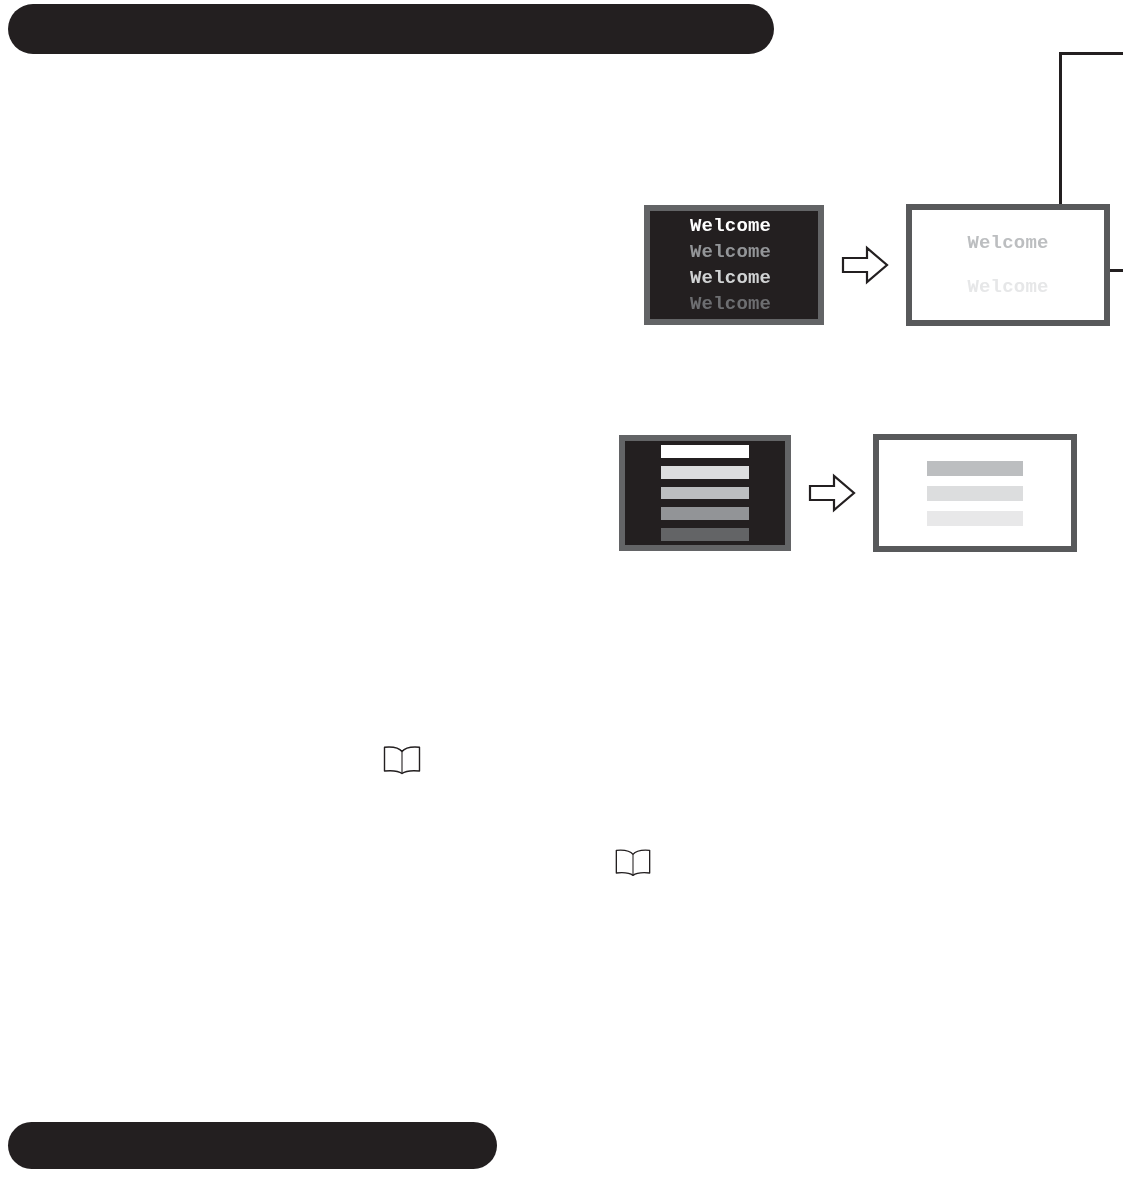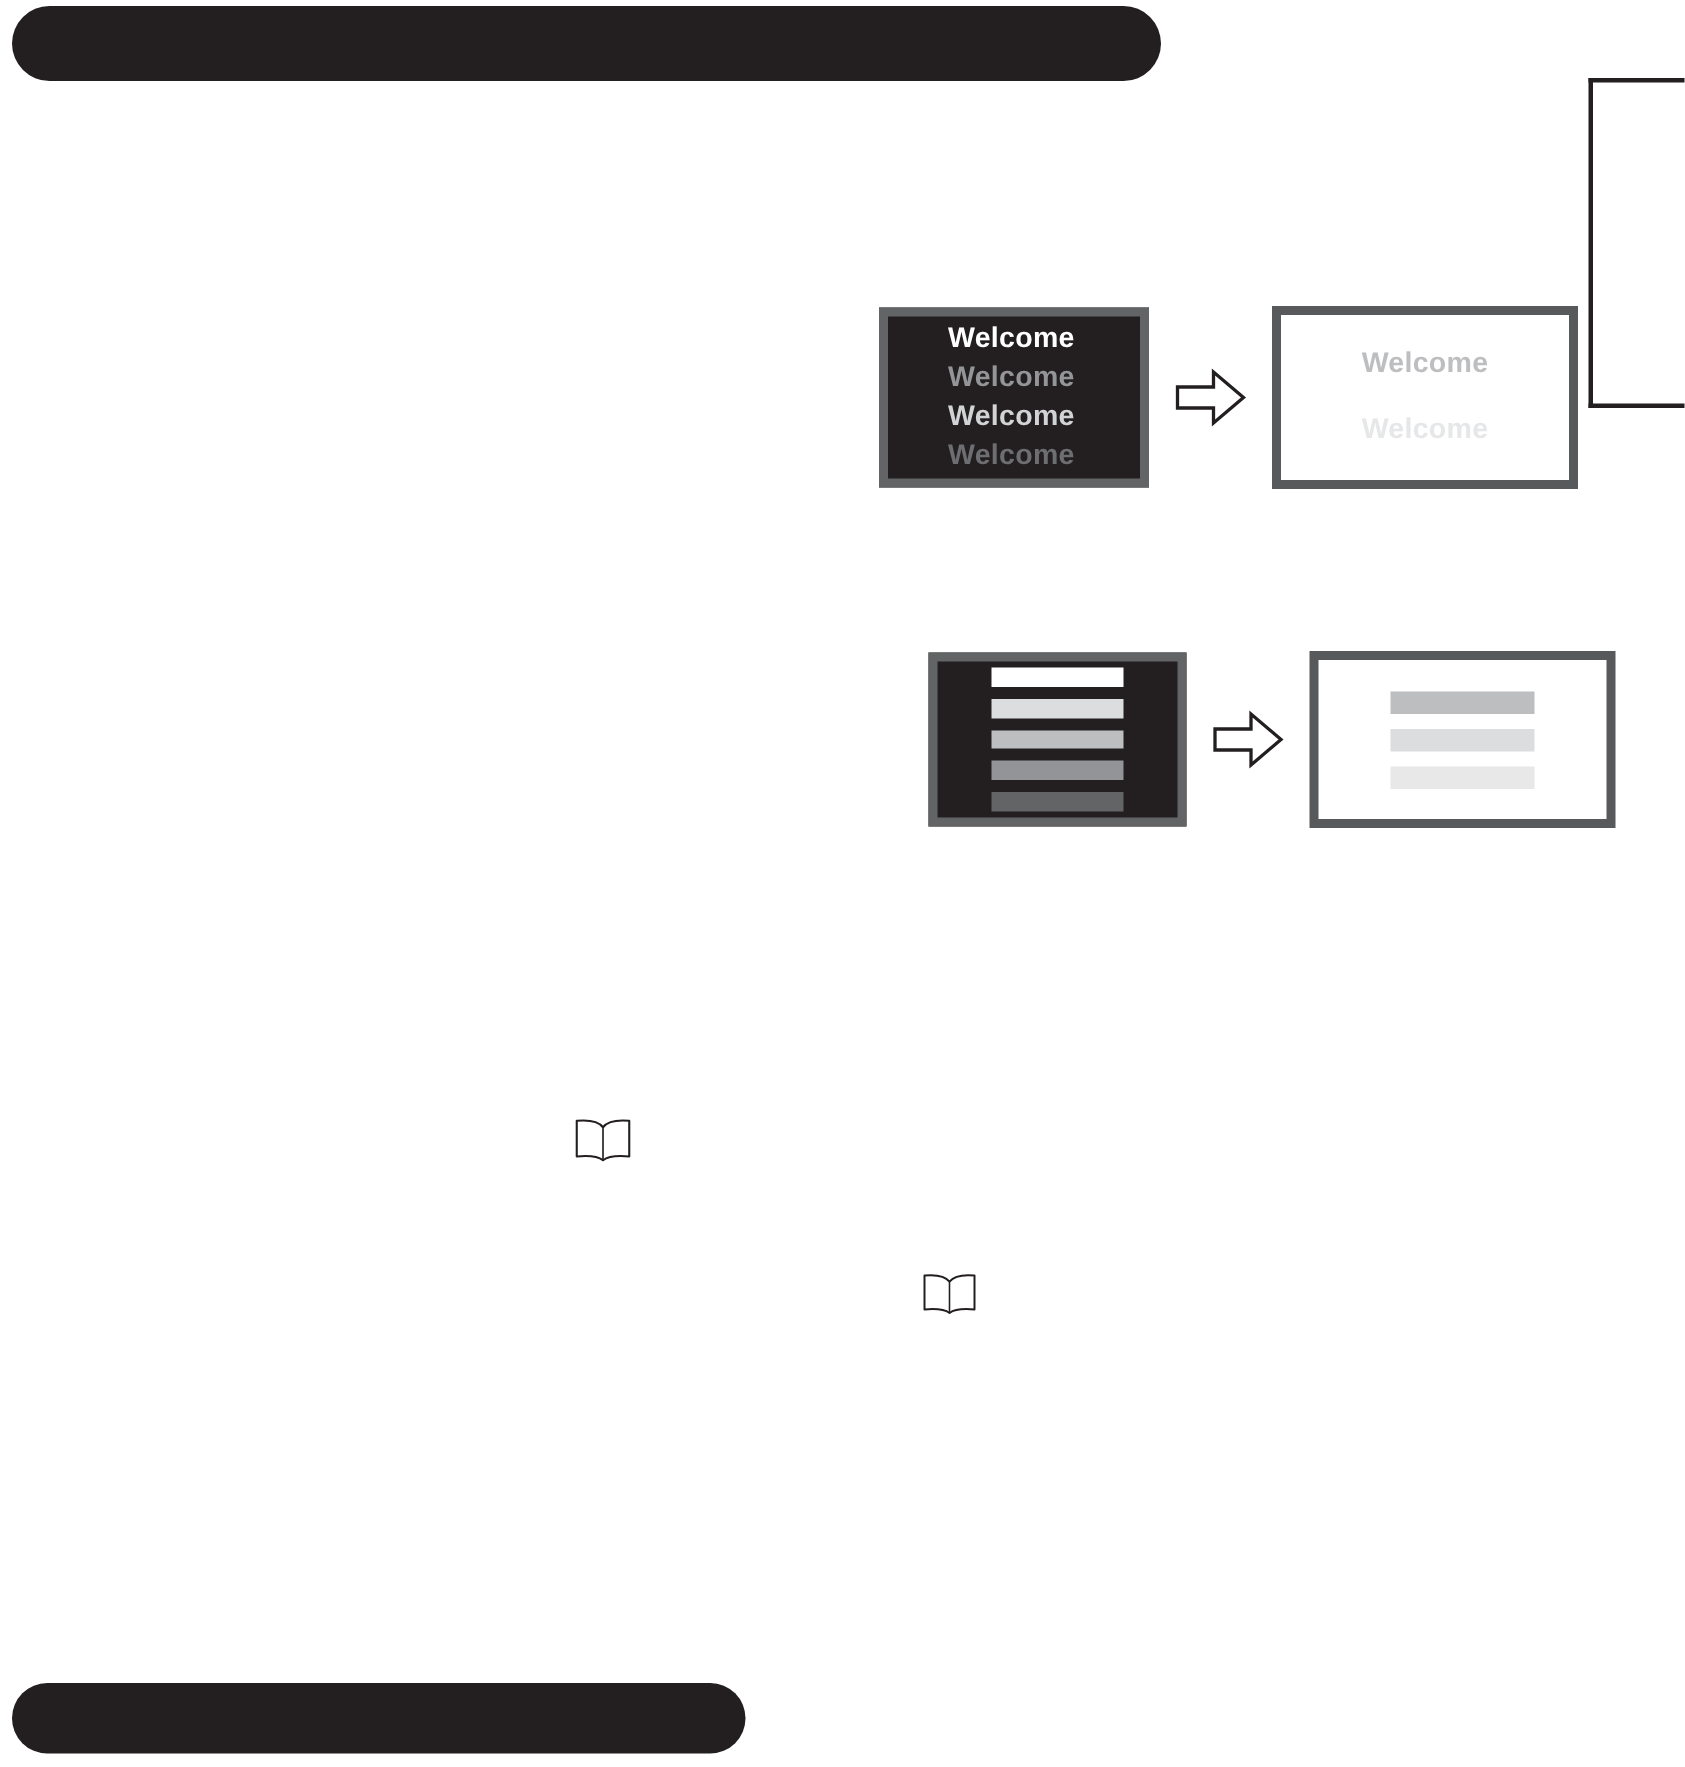--- a/index.html
+++ b/index.html
@@ -48,21 +48,21 @@
     background: #ffffff;
     box-sizing: border-box;
   }
 
   
   .figure-group {
     position: absolute;
     display: flex;
     align-items: center;
   }
-  #figure-contrast-text { left: 586px; top: 204px; }
+  #figure-contrast-text { left: 644px; top: 204px; font-family: Liberation Mono, monospace; }
   #figure-contrast-bars { left: 619px; top: 434px; }
 
   
   .panel-dark {
     background: #231f20;
     border: 6px solid #636466;
     box-sizing: content-box;
     display: flex;
     flex-direction: column;
     justify-content: center;

